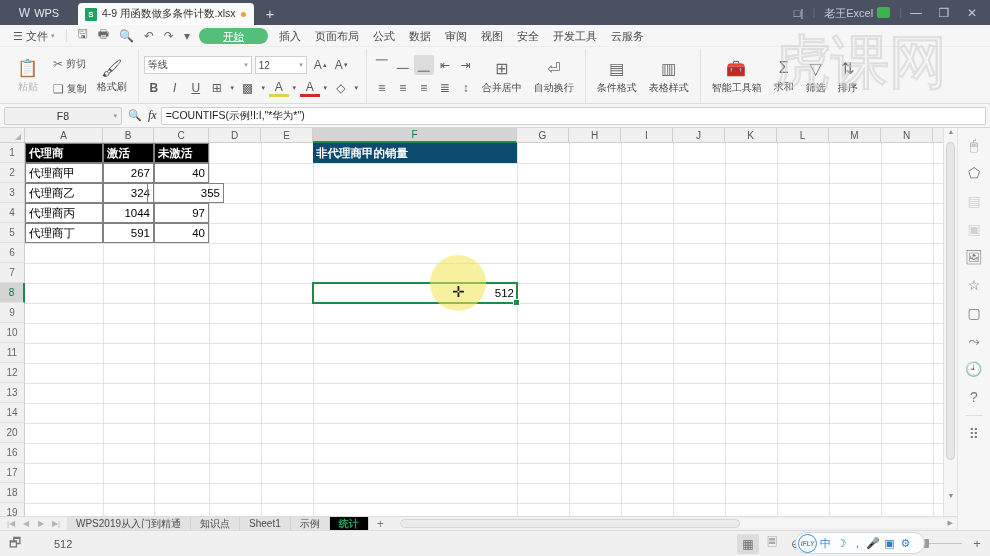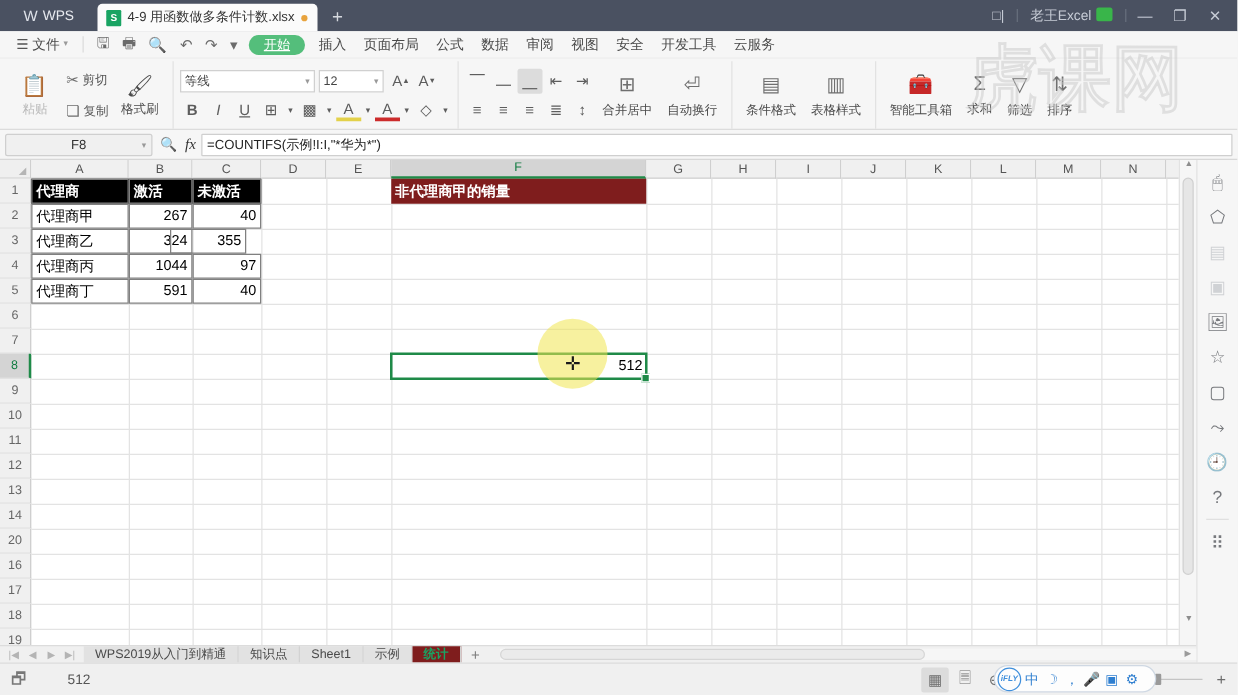--- a/index.html
+++ b/index.html
@@ -49,21 +49,21 @@
     background: #f6f6f6; display: flex; align-items: center; padding-left: 6px;
     border-bottom: 1px solid #ececec;
   }
   .menubar .mi { font-size: 11px; color: #4a4a4a; padding: 0 7px; height: 20px; line-height: 20px; white-space: nowrap; }
   .menubar .mi.file { display: flex; align-items: center; gap: 3px; }
   .menubar .burger { font-size: 11px; color: #555; }
   .menubar .caret { font-size: 7px; color: #999; }
   .menubar .qa { color: #6b6b6b; font-size: 12px; padding: 0 5px; }
   .menubar .vsep { width: 1px; height: 13px; background: #dcdcdc; margin: 0 5px; }
   .menubar .mi.active {
-    background: #54be7b; color: #fff; border-radius: 9px; padding: 0 12px;
+    background: #54be7b; color: #fff; border-radius: 9px; padding: 0 24px;
     height: 16px; line-height: 16px; font-size: 10.5px; margin: 0 4px; text-decoration: underline;
   }
 
   
   .ribbon {
     position: absolute; top: 47px; left: 0; width: 990px; height: 57px;
     background: #f6f6f6; border-bottom: 1px solid #dcdcdc;
     display: flex; align-items: stretch; padding: 2px 0 0 2px; overflow: hidden;
   }
   .rgroup { display: flex; align-items: center; padding: 0 5px; height: 55px; }
@@ -141,21 +141,21 @@
   }
   .rh.sel { background: #d4d4d4; color: #107c41; border-right: 2px solid #1f8a48; }
   .cells { position: absolute; left: 25px; top: 15px; width: 932px; height: 373px; }
   .gline-v { position: absolute; top: 0; width: 1px; height: 373px; background: #e3e3e3; }
   .gline-h { position: absolute; left: 0; width: 932px; height: 1px; background: #e3e3e3; }
   .cell {
     position: absolute; height: 20px; display: flex; align-items: center;
     font-size: 11.5px; color: #000; padding: 0 3px; overflow: hidden; white-space: nowrap;
   }
   .cell.num { justify-content: flex-end; }
-  .cell.hdr { background: #7f1d1d; color: #fff; font-weight: bold; font-size: 11.5px; }
+  .cell.hdr { background: #0c4a6e; color: #fff; font-weight: bold; font-size: 11.5px; }
   .cell.tbl-hdr { background: #000; color: #fff; font-weight: bold; }
   .cell.bordered { border: 1px solid #808080; }
   .sel-box {
     position: absolute; border: 2px solid #1f8a48; background: transparent; z-index: 6;
   }
   .sel-box:after {
     content: ""; position: absolute; right: -4px; bottom: -4px; width: 5px; height: 5px;
     background: #1f8a48; border: 1px solid #fff;
   }
 
@@ -189,21 +189,21 @@
   .sheetbar {
     position: absolute; bottom: 26px; left: 0; width: 957px; height: 14px;
     background: #f0f0f0; display: flex; align-items: center; border-top: 1px solid #dcdcdc;
   }
   .navarrows { display: flex; align-items: center; gap: 1px; padding: 0 4px; color: #b4b4b4; font-size: 8px; }
   .navarrows span { width: 14px; text-align: center; }
   .stab {
     font-size: 10px; color: #4a4a4a; padding: 0 9px; height: 14px; line-height: 14px;
     background: #e2e2e2; border-right: 1px solid #d2d2d2; white-space: nowrap;
   }
-  .stab.active { background: #7f1d1d; color: #19a463; font-weight: bold; }
+  .stab.active { background: #000000; color: #19a463; font-weight: bold; }
   .stab-plus { font-size: 12px; color: #7c7c7c; padding: 0 8px; line-height: 14px; }
   .hscroll { margin-left: 8px; flex: 1; height: 9px; background: #f6f6f6; position: relative; }
   .hscroll .hthumb {
     position: absolute; left: 0; top: 0; width: 340px; height: 9px;
     background: #ebebeb; border: 1px solid #d6d6d6; border-radius: 5px;
   }
   .hscroll .har { position: absolute; right: 4px; top: 0; font-size: 7px; color: #9b9b9b; }
 
   
   .statusbar {
@@ -525,21 +525,21 @@
       <div class="cell tbl-hdr bordered" style="left:0px;top:0px;width:78px">代理商</div>
       <div class="cell tbl-hdr bordered" style="left:78px;top:0px;width:51px">激活</div>
       <div class="cell tbl-hdr bordered" style="left:129px;top:0px;width:55px">未激活</div>
 
       <div class="cell bordered" style="left:0px;top:20px;width:78px">代理商甲</div>
       <div class="cell num bordered" style="left:78px;top:20px;width:51px">267</div>
       <div class="cell num bordered" style="left:129px;top:20px;width:55px">40</div>
 
       <div class="cell bordered" style="left:0px;top:40px;width:78px">代理商乙</div>
       <div class="cell num bordered" style="left:78px;top:40px;width:51px">324</div>
-      <div class="cell num bordered" style="left:111px;top:40px;width:61px">355</div>
+      <div class="cell num bordered" style="left:122px;top:40px;width:77px">355</div>
 
       <div class="cell bordered" style="left:0px;top:60px;width:78px">代理商丙</div>
       <div class="cell num bordered" style="left:78px;top:60px;width:51px">1044</div>
       <div class="cell num bordered" style="left:129px;top:60px;width:55px">97</div>
 
       <div class="cell bordered" style="left:0px;top:80px;width:78px">代理商丁</div>
       <div class="cell num bordered" style="left:78px;top:80px;width:51px">591</div>
       <div class="cell num bordered" style="left:129px;top:80px;width:55px">40</div>
 
       <div class="cell hdr" style="left:288px;top:0px;width:204px">非代理商甲的销量</div>

